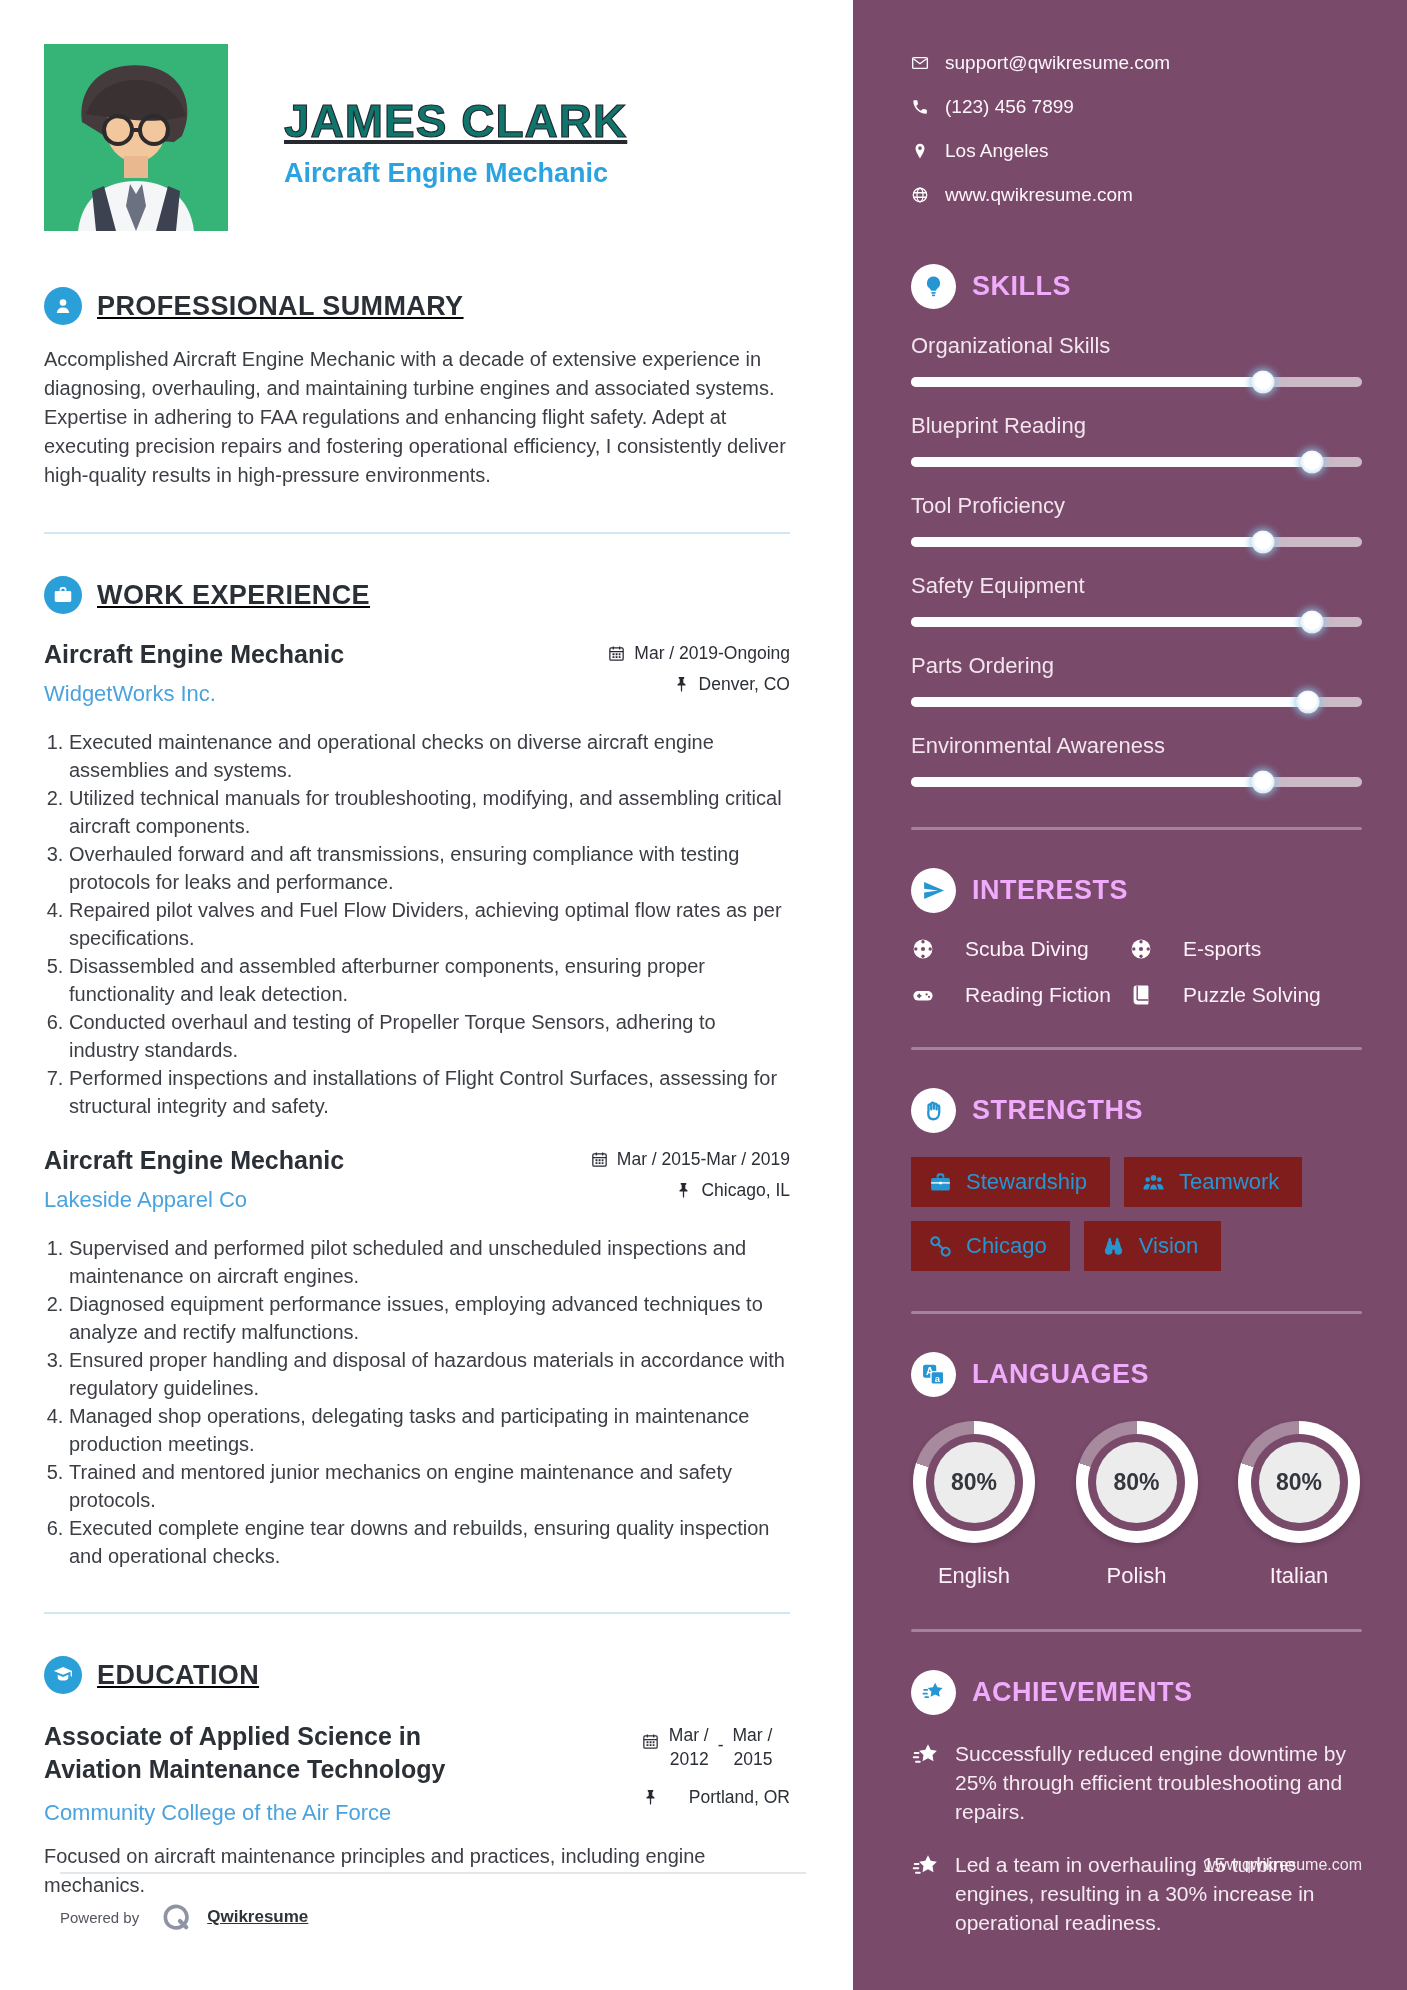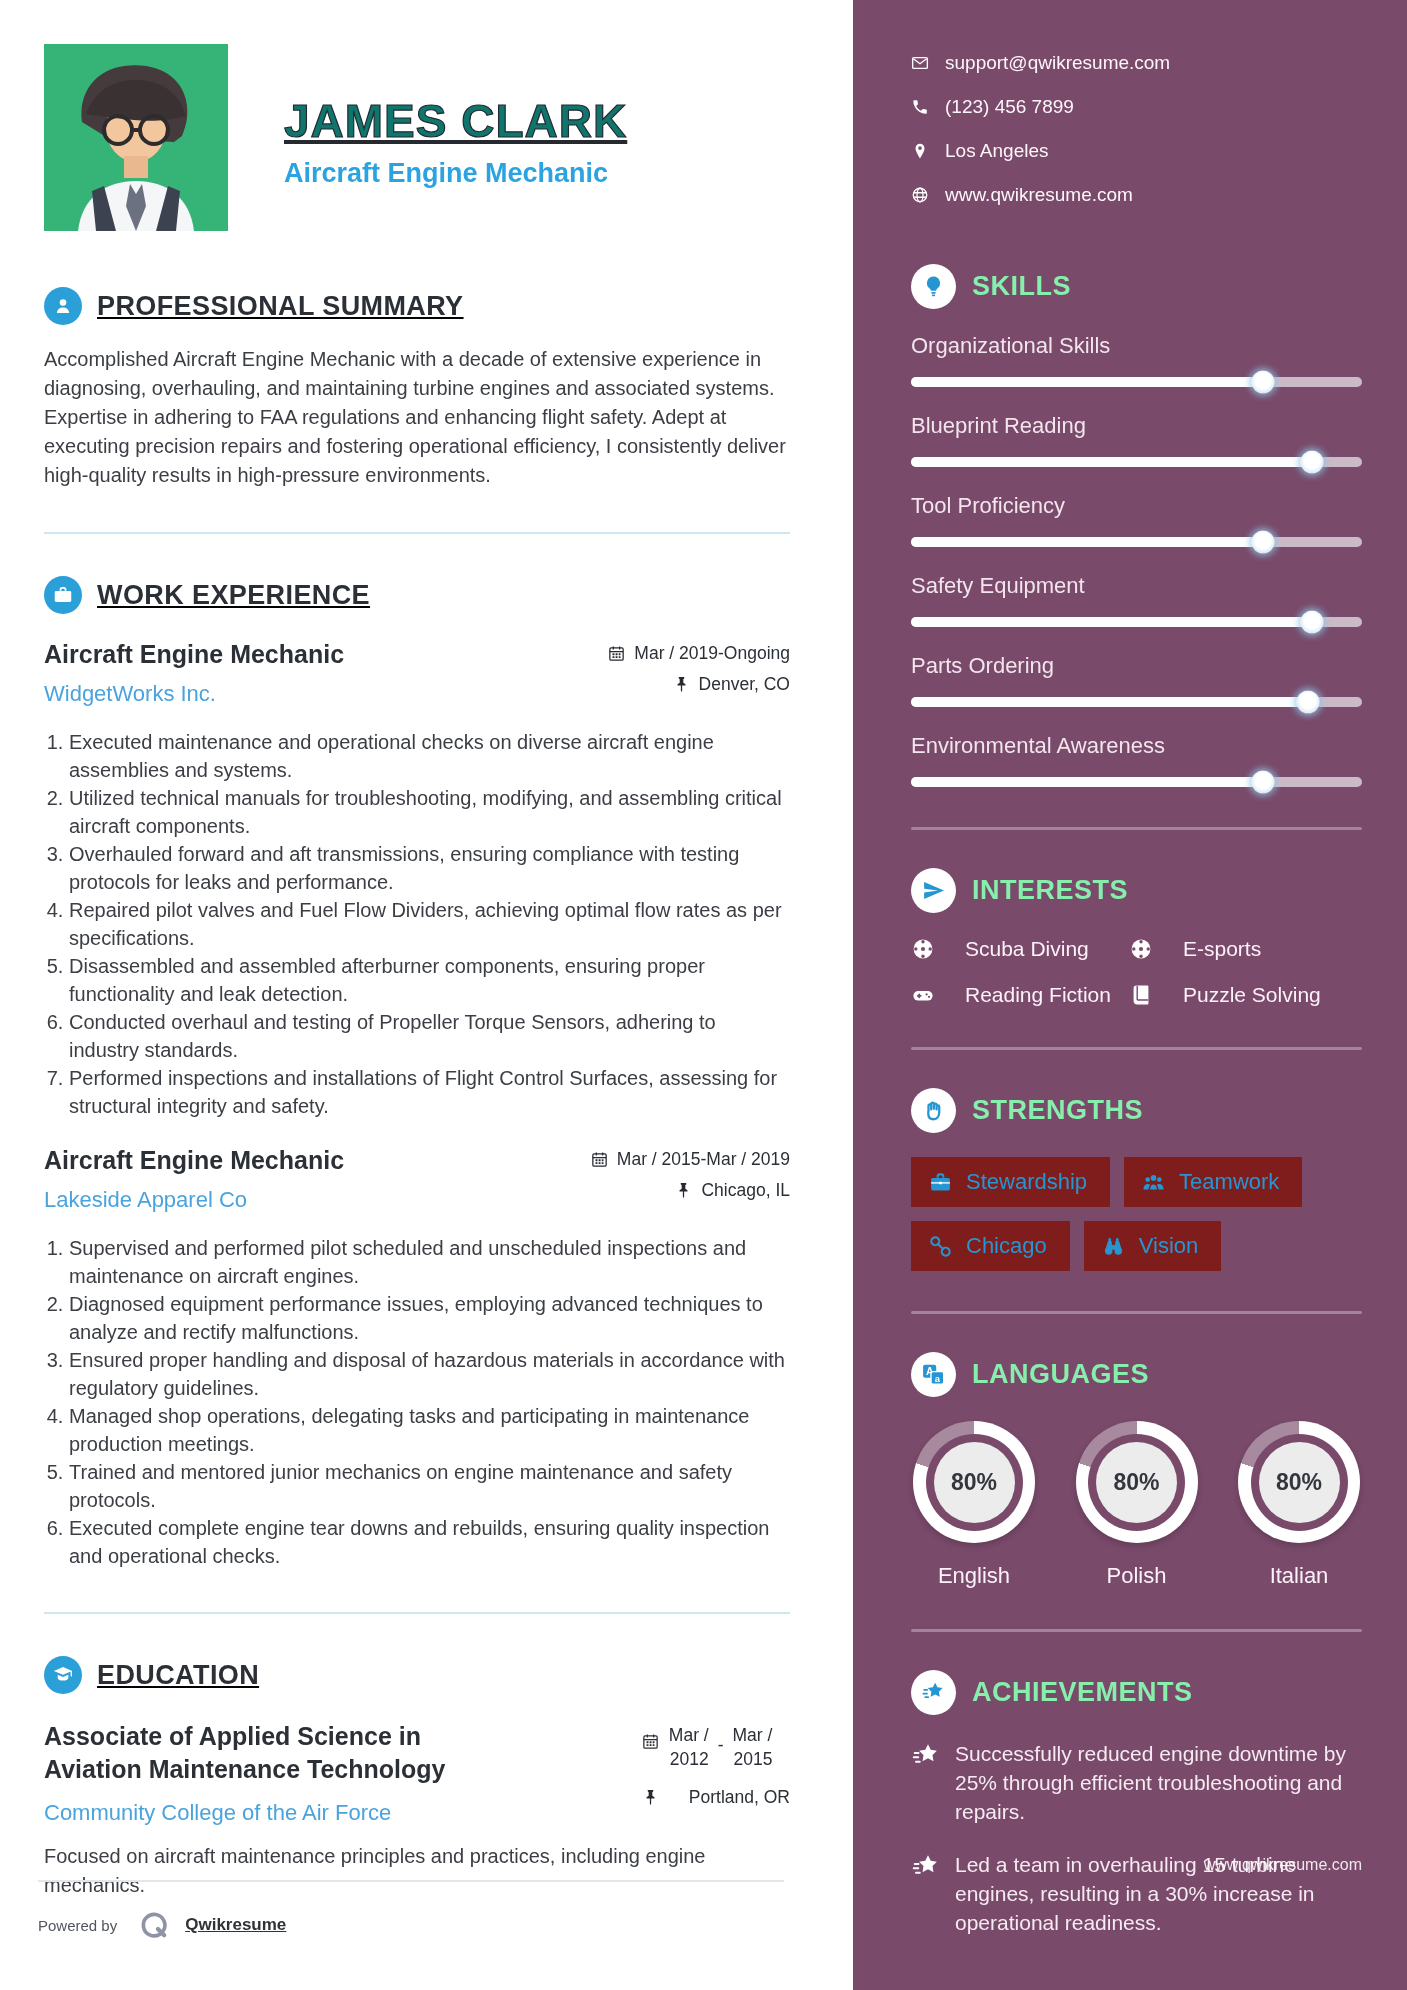--- a/index.html
+++ b/index.html
@@ -36,37 +36,37 @@
 
   .edu-head { display:flex; justify-content:space-between; margin-top:26px; }
   .edu-degree { font-size:25px; font-weight:bold; color:#2b2f36; width:480px; line-height:33px; }
   .edu-school { margin-top:14px; font-size:22px; color:#4aa3dd; }
   .edu-desc { margin-top:16px; font-size:20px; line-height:29px; color:#3b3e44; }
   .edu-date { display:flex; gap:9px; align-items:flex-start; font-size:17.5px; color:#2b2f36; }
   .edu-date .icn { width:19px; height:19px; margin-top:9px; }
   .edu-col span { display:block; line-height:24px; }
   .edu-dash { line-height:24px; padding-top:10px; }
 
-  .left-footer { position:absolute; left:38px; top:1872px; width:746px;margin-top:8px; }
+  .left-footer { position:absolute; left:60px; top:1872px; width:746px; }
   .lf-divider { height:2px; background:#e3e7ea; }
   .lf-row { margin-top:26px; display:flex; align-items:center; gap:14px; }
   .powered-by { font-size:15px; color:#51565e; }
   .logo-q { width:34px; height:34px; color:#8e94a3; margin-left:6px; }
   .brand-link { font-size:17px; font-weight:bold; color:#2e3338; text-decoration:underline; }
 
   
   .sidebar { position:absolute; left:853px; top:0; width:554px; height:100%; background:var(--sb,#794a6a); padding:52px 45px 0 58px; --hole:#794a6a; }
   .c-row { display:flex; align-items:center; gap:16px; margin-bottom:22px; }
   .c-row .icn { width:18px; height:18px; color:#fff; flex:0 0 auto; }
   .c-text { font-size:19px; color:#fdf6fb; }
 
   .sb-section-head { display:flex; align-items:center; gap:16px; margin-bottom:24px; }
   .sb-head-circle { width:45px; height:45px; border-radius:50%; background:#fff; display:flex; align-items:center; justify-content:center; color:#2596d1; flex:0 0 auto; }
   .sb-head-circle .icn { width:25px; height:25px; }
-  .sb-head-title { font-size:27px; font-weight:bold; color:#86efac; letter-spacing:.5px; }
+  .sb-head-title { font-size:27px; font-weight:bold; color:#f0abfc; letter-spacing:.5px; }
 
   .skills-sec { margin-top:58px; }
   .skill { margin-bottom:26px; }
   .skill-label { font-size:22px; color:#f2e5ee; margin-bottom:18px; }
   .slider { position:relative; height:10px; border-radius:5px; background:rgba(255,255,255,.62); }
   .slider-fill { position:absolute; left:0; top:0; bottom:0; border-radius:5px; background:#fff; }
   .slider-thumb { position:absolute; top:50%; width:23px; height:23px; border-radius:50%; transform:translate(-50%,-50%);
       background:radial-gradient(circle at 50% 45%, #ffffff 45%, #d3e4ee 78%, #b9cede 100%);
       box-shadow:0 0 7px 2px rgba(140,200,235,.85); }
 

